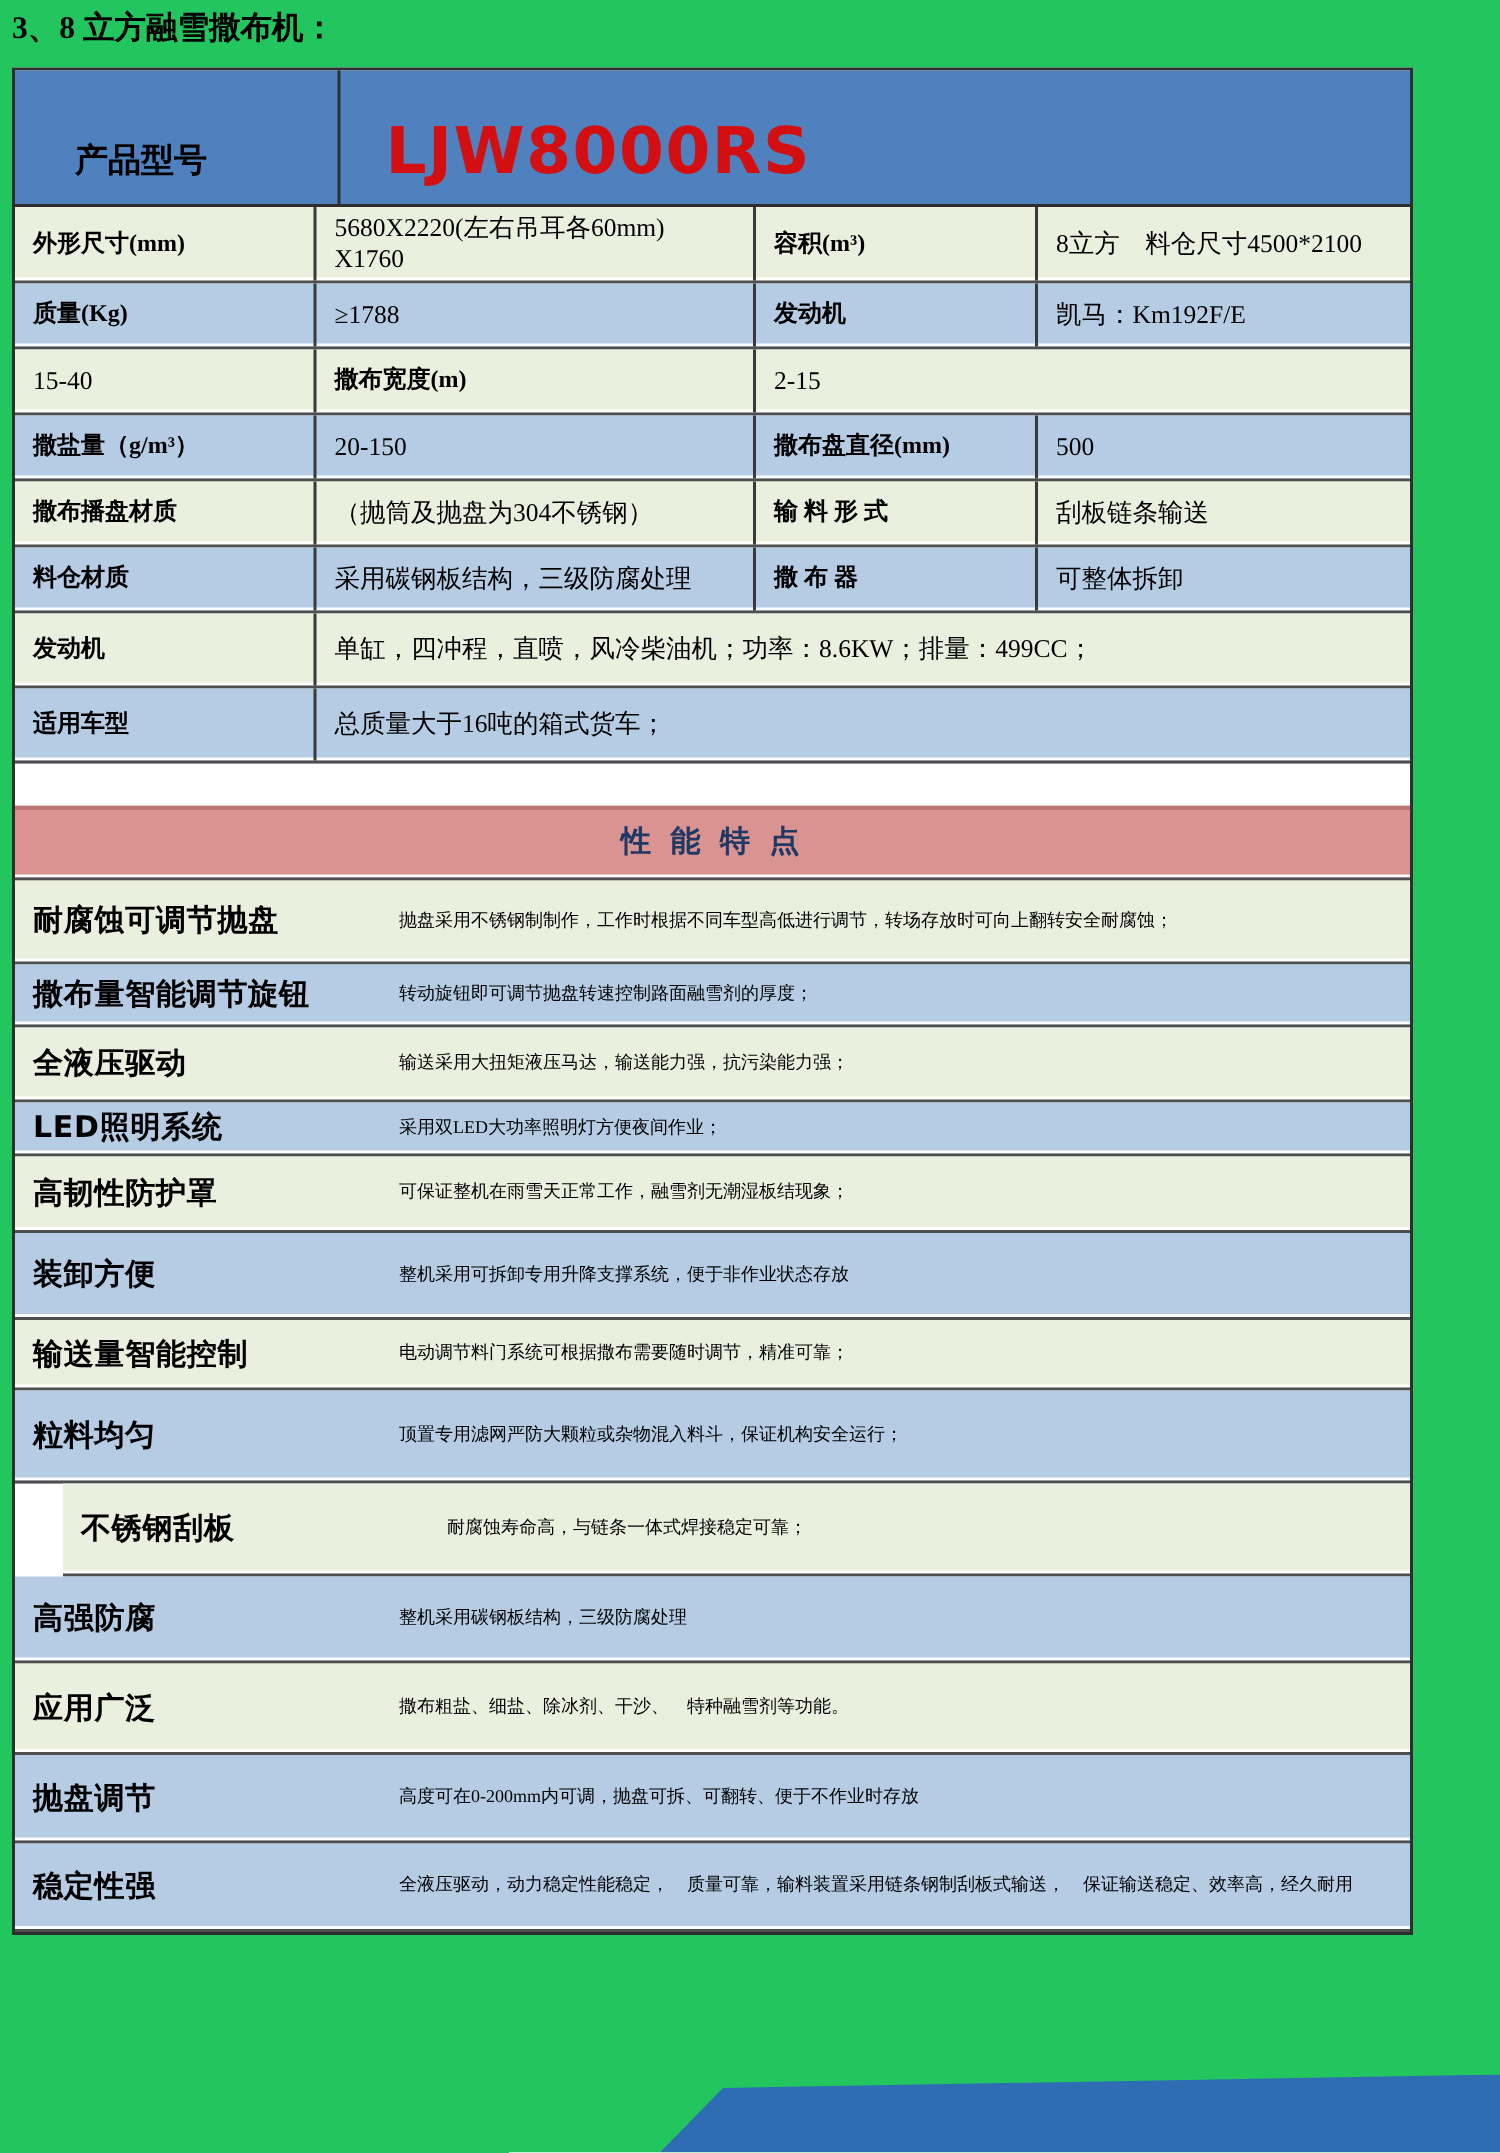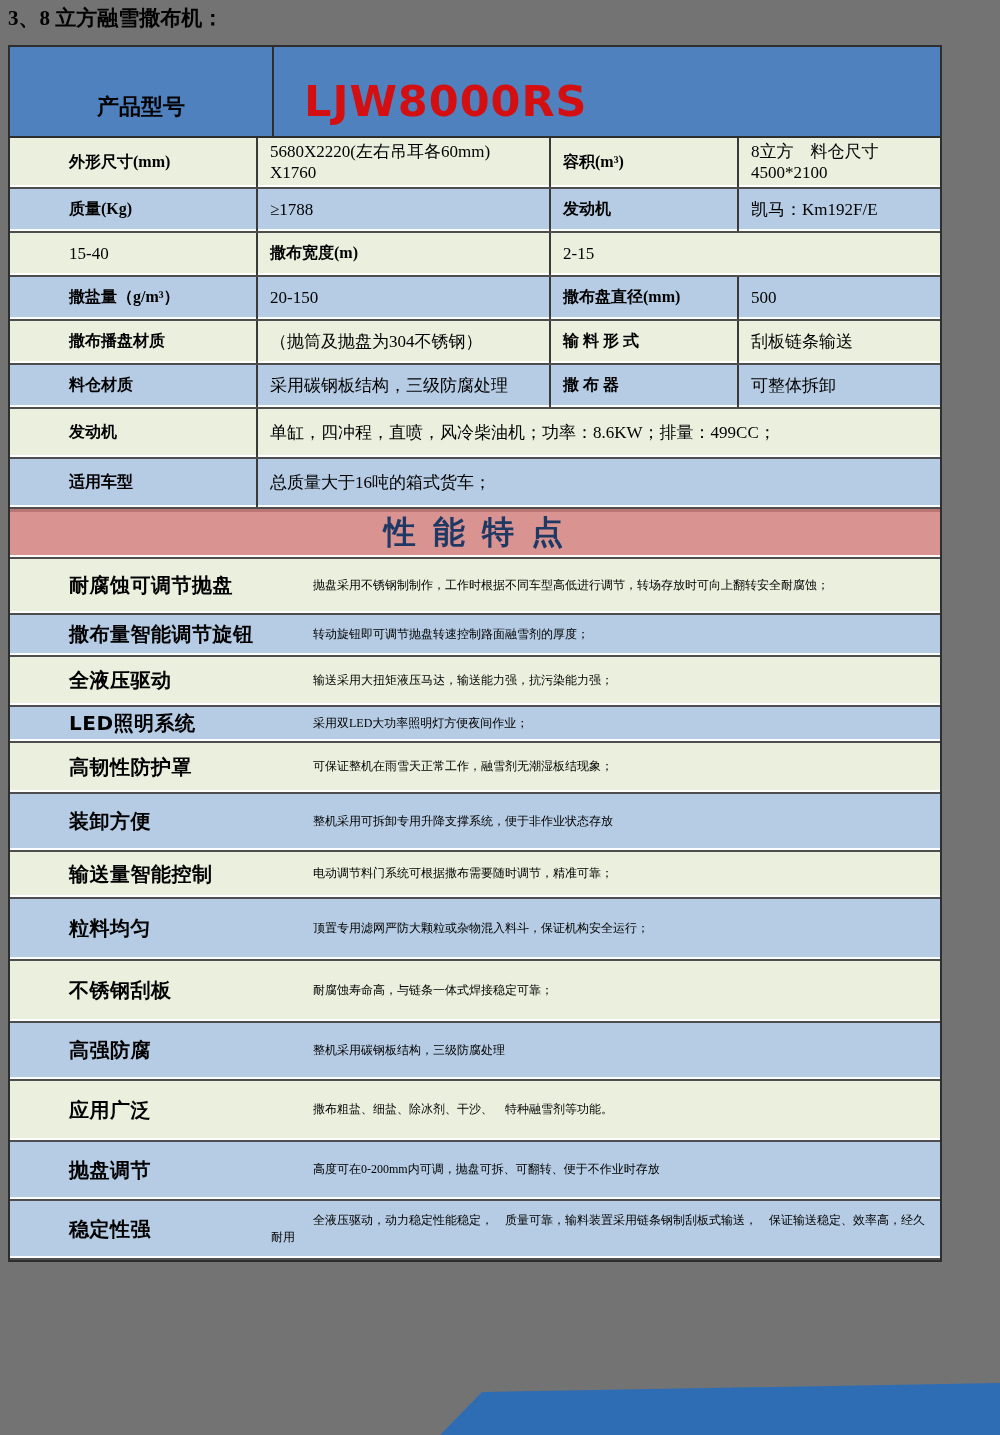--- a/index.html
+++ b/index.html
@@ -1,21 +1,21 @@
 <!DOCTYPE html>
 <html style="--header-blue: #4E81BD; --row-green: #EAF0DD; --row-blue: #B5CCE4; --section-pink: #D99492; --model-red: #D40F12; --title-navy: #1F3864; --shape-blue: #2E6DB4;"><head>
 <meta charset="utf-8">
 <style>
   html,body{margin:0;padding:0;background:#fff;}
-  .canvas{position:relative;width:1000px;height:1435px;background:#737373;overflow:hidden;
+  .canvas{position:relative;width:1000px;height:1435px;background:#22c55e;overflow:hidden;
           font-family:"Liberation Serif",serif;color:#000;}
   .doc-title{position:absolute;left:8px;top:4px;margin:0;font-size:21px;font-weight:bold;
              font-family:"Liberation Serif",serif;}
   .spec-table{position:absolute;left:8px;top:45px;width:930px;border:2px solid #2e2e2e;background:#fff;}
-  .t-row{display:grid;border-bottom:2px solid #4e4e4e;box-shadow:inset 0 -2px 0 rgba(255,255,255,.95);padding-left:47px;}
+  .t-row{display:grid;border-bottom:2px solid #4e4e4e;box-shadow:inset 0 -2px 0 rgba(255,255,255,.95);}
   .tone-green{background:var(--row-green,#EAF0DD);}
   .tone-blue{background:var(--row-blue,#B5CCE4);}
   
   .header-row{grid-template-columns:199px 1fr;min-height:89px;background:var(--header-blue,#4E81BD);
               border-bottom:2px solid #2e2e2e;box-shadow:none;}
   .hdr-lbl{display:flex;align-items:flex-end;padding:0 0 14px 40px;font-size:22px;font-weight:bold;}
   .hdr-val{display:flex;align-items:flex-end;padding:0 0 10px 30px;border-left:2px solid #2e2e2e;
            font-family:"DejaVu Sans",sans-serif;font-weight:bold;font-size:43px;
            color:var(--model-red,#D40F12);letter-spacing:1px;margin-left:16px;}
   
@@ -23,38 +23,38 @@
   .spec2{grid-template-columns:199px 1fr;min-height:48px;}
   .cell{display:flex;align-items:center;padding:3px 6px 3px 12px;}
   .lbl{font-weight:bold;font-size:16px;}
   .val{font-size:17px;white-space:pre-line;line-height:1.25;}
   .spec4 .cell + .cell{border-left:2px solid #3a3a3a;}
   .spec2 .cell + .cell{border-left:2px solid #3a3a3a;}
   
   .section-title-row{min-height:48px;background:var(--section-pink,#D99492);display:flex;
       align-items:center;justify-content:center;border-bottom:2px solid #4e4e4e;
       box-shadow:inset 0 -2px 0 rgba(255,255,255,.95),inset 0 3px 0 rgba(130,60,60,.35);
-      font-family:"DejaVu Sans",sans-serif;font-weight:bold;font-size:32px;
-      color:var(--title-navy,#1F3864);letter-spacing:3px;}
+      font-family:"DejaVu Sans",sans-serif;font-weight:bold;font-size:20px;
+      color:var(--title-navy,#1F3864);letter-spacing:3px;margin-top:28px;}
   
   .f-row{grid-template-columns:214px 1fr;}
   .f-lbl{font-family:"DejaVu Sans",sans-serif;font-weight:bold;font-size:20px;padding-left:12px;
          letter-spacing:0.5px;}
   .f-desc{padding:4px 10px 4px 0;}
   .f-desc span{display:block;width:100%;text-indent:3.5em;font-size:12px;line-height:1.42;}
   .f-row + .f-row{}
   #features-rows .f-row:nth-child(1){min-height:54px;}
   #features-rows .f-row:nth-child(2){min-height:40px;}
   #features-rows .f-row:nth-child(3){min-height:48px;}
   #features-rows .f-row:nth-child(4){min-height:34px;}
   #features-rows .f-row:nth-child(5){min-height:49px;}
   #features-rows .f-row:nth-child(6){min-height:56px;}
   #features-rows .f-row:nth-child(7){min-height:45px;}
   #features-rows .f-row:nth-child(8){min-height:60px;}
-  #features-rows .f-row:nth-child(9){min-height:60px;}
+  #features-rows .f-row:nth-child(9){min-height:60px;margin-left:32px;}
   #features-rows .f-row:nth-child(10){min-height:56px;}
   #features-rows .f-row:nth-child(11){min-height:59px;}
   #features-rows .f-row:nth-child(12){min-height:57px;}
   #features-rows .f-row:nth-child(13){min-height:57px;}
   #features-rows .f-row:nth-child(14){min-height:59px;border-bottom:none;box-shadow:none;}
   
   .bottom-shape{position:absolute;left:440px;top:1383px;width:560px;height:52px;
       background:var(--shape-blue,#2E6DB4);
       clip-path:polygon(42px 9px,100% 0,100% 100%,0 100%);}
 </style>

